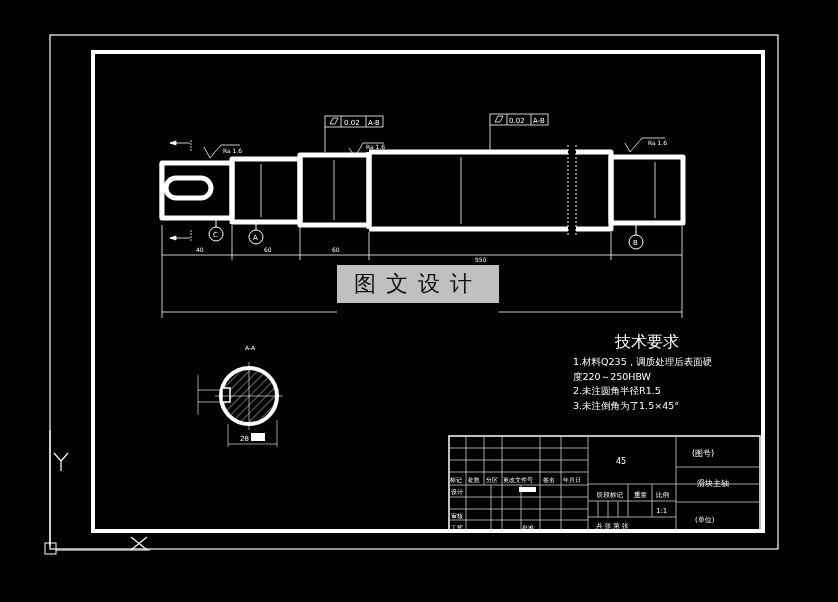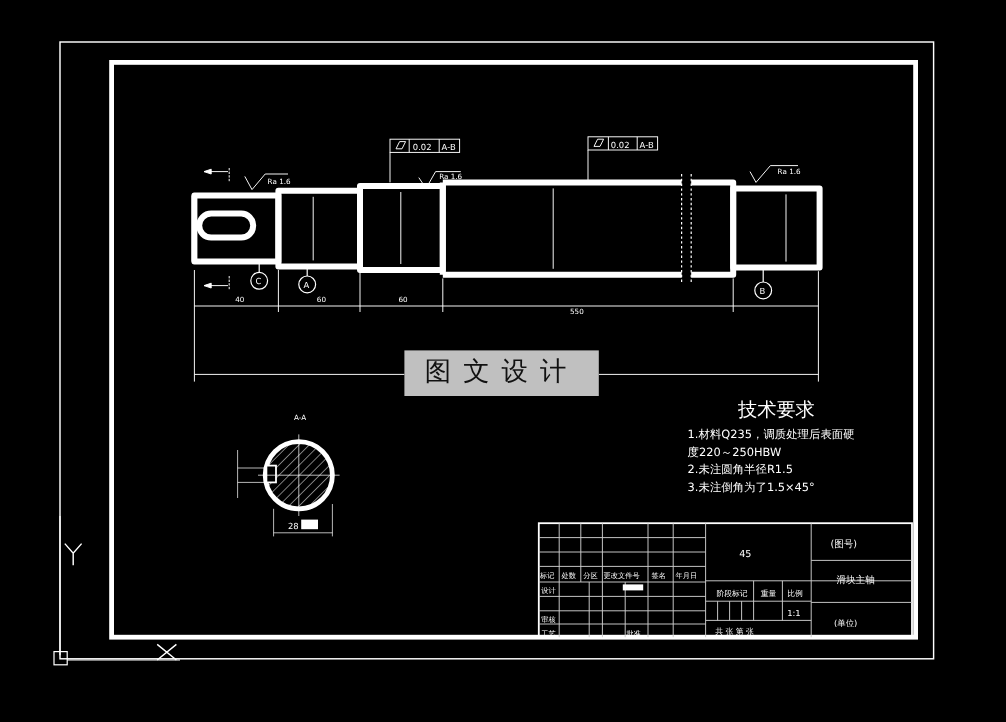--- a/index.html
+++ b/index.html
@@ -1,20 +1,20 @@
 <!DOCTYPE html>
 <html><head>
 <meta charset="utf-8">
 <style>
   html, body { margin:0; padding:0; background:#000; }
   body { width:838px; height:602px; position:relative; overflow:hidden; font-family:"DejaVu Sans", sans-serif; }
   svg { position:absolute; left:0; top:0; }
   .t { fill:#fff; font-family:"DejaVu Sans", sans-serif; }
   .tr { fill:#fff; font-family:"DejaVu Serif", serif; }
-  .watermark { position:absolute; left:337px; top:292px; width:162px; height:38px; background:#c0c0c0; color:#111; font-family:"DejaVu Serif", serif; font-size:22px; letter-spacing:10px; text-align:center; line-height:38px; }
+  .watermark { position:absolute; left:337px; top:265px; width:162px; height:38px; background:#c0c0c0; color:#111; font-family:"DejaVu Serif", serif; font-size:22px; letter-spacing:10px; text-align:center; line-height:38px; }
 </style>
 </head>
 <body>
 
 <svg width="838" height="602" viewBox="0 0 838 602">
 
   <rect x="50" y="35" width="728" height="514" fill="none" stroke="#fff" stroke-width="1.2"></rect>
 
   <rect x="93" y="52" width="670" height="479" fill="none" stroke="#fff" stroke-width="4"></rect>
 

